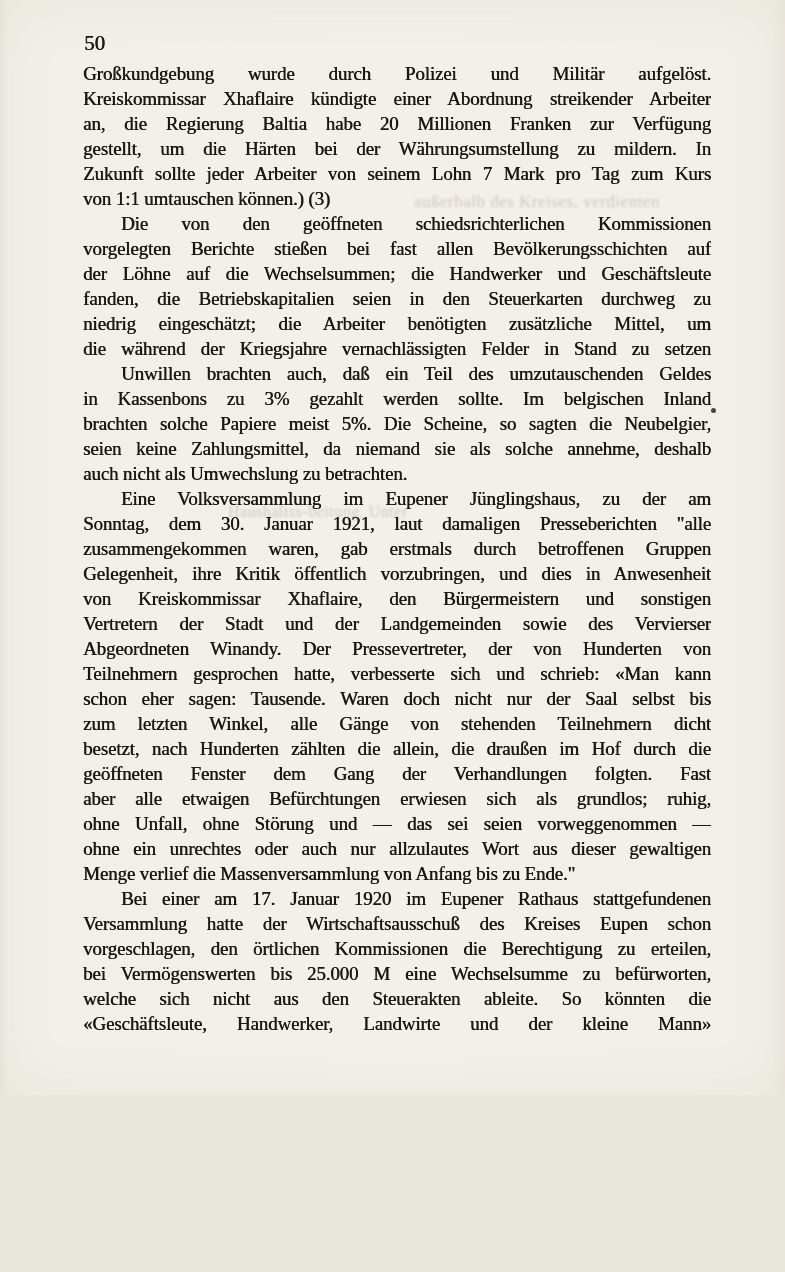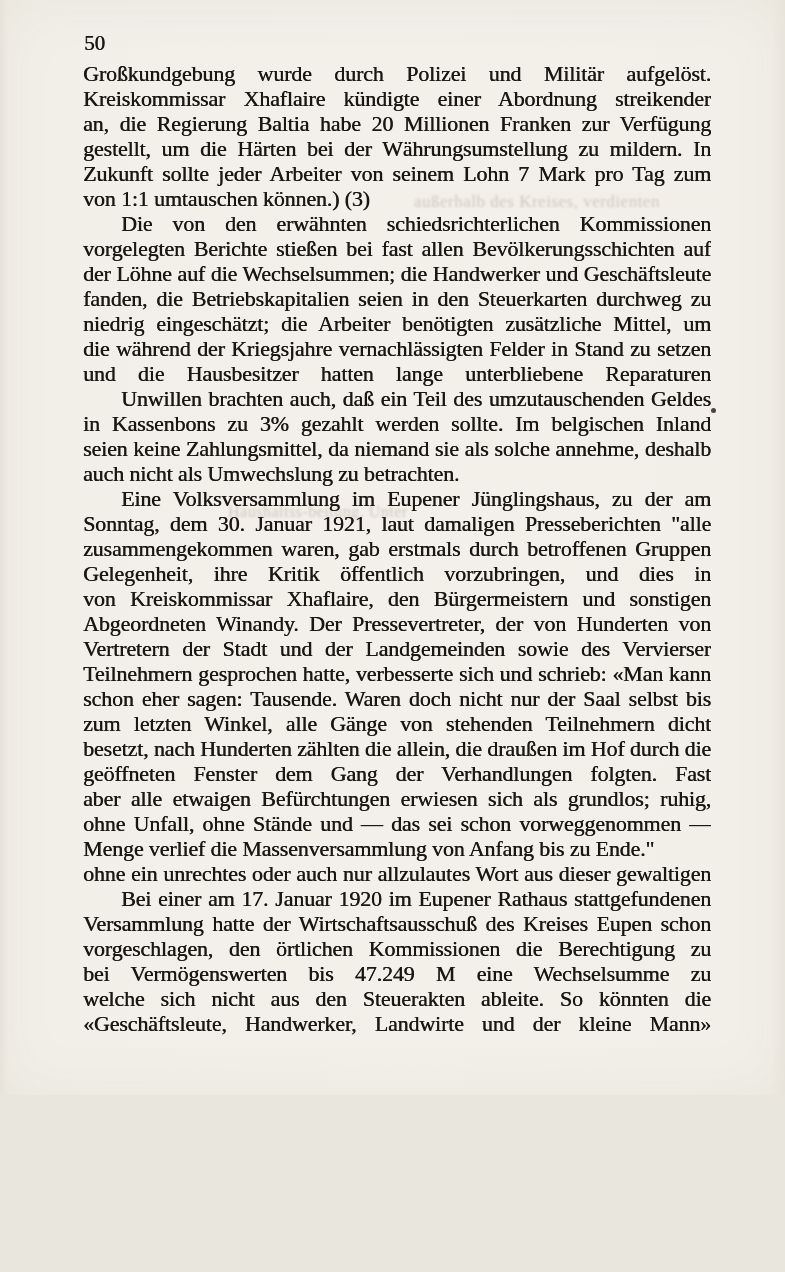--- a/index.html
+++ b/index.html
@@ -28,21 +28,21 @@
   }
   .text-block {
     position: absolute;
     left: 83px;
     top: 61px;
     width: 628px;
   }
   .line {
     height: 25px;
     line-height: 25px;
-    font-size: 22px;
+    font-size: 19px;
     letter-spacing: -0.15px;
     white-space: normal;
     overflow: hidden;
     text-align: justify;
     text-align-last: justify;
     text-shadow: 0.4px 0 0 currentColor;
   }
   .line.no-stretch {
     text-align-last: left;
   }
@@ -87,47 +87,47 @@
       <div class="speck" style="left: 213px; top: 1162px; width: 3px; height: 3px; background: rgb(207, 201, 186);"></div>
     </div>
 
   <div class="text-block" id="text-block">
       <div class="line">Großkundgebung wurde durch Polizei und Militär aufgelöst.</div>
       <div class="line">Kreiskommissar Xhaflaire kündigte einer Abordnung streikender Arbeiter</div>
       <div class="line">an, die Regierung Baltia habe 20 Millionen Franken zur Verfügung</div>
       <div class="line">gestellt, um die Härten bei der Währungsumstellung zu mildern. In</div>
       <div class="line">Zukunft sollte jeder Arbeiter von seinem Lohn 7 Mark pro Tag zum Kurs</div>
       <div class="line no-stretch">von 1:1 umtauschen können.) (3)</div>
-      <div class="line indent">Die von den erwähnten schiedsrichterlichen Kommissionen</div>
+      <div class="line indent">Die von den geöffneten schiedsrichterlichen Kommissionen</div>
       <div class="line">vorgelegten Berichte stießen bei fast allen Bevölkerungsschichten auf</div>
       <div class="line">der Löhne auf die Wechselsummen; die Handwerker und Geschäftsleute</div>
       <div class="line">fanden, die Betriebskapitalien seien in den Steuerkarten durchweg zu</div>
       <div class="line">niedrig eingeschätzt; die Arbeiter benötigten zusätzliche Mittel, um</div>
       <div class="line">die während der Kriegsjahre vernachlässigten Felder in Stand zu setzen</div>
-      <div class="line no-stretch">und die Hausbesitzer hatten lange unterbliebene Reparaturen auszuführen.</div>
       <div class="line indent">Unwillen brachten auch, daß ein Teil des umzutauschenden Geldes</div>
       <div class="line">in Kassenbons zu 3% gezahlt werden sollte. Im belgischen Inland</div>
+      <div class="line">brachten solche Papiere meist 5%. Die Scheine, so sagten die Neubelgier,</div>
       <div class="line">seien keine Zahlungsmittel, da niemand sie als solche annehme, deshalb</div>
       <div class="line no-stretch">auch nicht als Umwechslung zu betrachten.</div>
       <div class="line indent">Eine Volksversammlung im Eupener Jünglingshaus, zu der am</div>
       <div class="line">Sonntag, dem 30. Januar 1921, laut damaligen Presseberichten "alle</div>
       <div class="line">zusammengekommen waren, gab erstmals durch betroffenen Gruppen</div>
       <div class="line">Gelegenheit, ihre Kritik öffentlich vorzubringen, und dies in Anwesenheit</div>
       <div class="line">von Kreiskommissar Xhaflaire, den Bürgermeistern und sonstigen</div>
+      <div class="line">Vertretern der Stadt und der Landgemeinden sowie des Vervierser</div>
       <div class="line">Abgeordneten Winandy. Der Pressevertreter, der von Hunderten von</div>
-      <div class="line">Vertretern der Stadt und der Landgemeinden sowie des Vervierser</div>
       <div class="line">Teilnehmern gesprochen hatte, verbesserte sich und schrieb: «Man kann</div>
       <div class="line">schon eher sagen: Tausende. Waren doch nicht nur der Saal selbst bis</div>
       <div class="line">zum letzten Winkel, alle Gänge von stehenden Teilnehmern dicht</div>
       <div class="line">besetzt, nach Hunderten zählten die allein, die draußen im Hof durch die</div>
       <div class="line">geöffneten Fenster dem Gang der Verhandlungen folgten. Fast</div>
       <div class="line">aber alle etwaigen Befürchtungen erwiesen sich als grundlos; ruhig,</div>
-      <div class="line">ohne Unfall, ohne Stände und — das sei schon vorweggenommen —</div>
+      <div class="line">ohne Unfall, ohne Störung und — das sei seien vorweggenommen —</div>
+      <div class="line">ohne ein unrechtes oder auch nur allzulautes Wort aus dieser gewaltigen</div>
       <div class="line no-stretch">Menge verlief die Massenversammlung von Anfang bis zu Ende."</div>
-      <div class="line">ohne ein unrechtes oder auch nur allzulautes Wort aus dieser gewaltigen</div>
       <div class="line indent">Bei einer am 17. Januar 1920 im Eupener Rathaus stattgefundenen</div>
       <div class="line">Versammlung hatte der Wirtschaftsausschuß des Kreises Eupen schon</div>
       <div class="line">vorgeschlagen, den örtlichen Kommissionen die Berechtigung zu erteilen,</div>
-      <div class="line">bei Vermögenswerten bis 47.249 M eine Wechselsumme zu befürworten,</div>
+      <div class="line">bei Vermögenswerten bis 25.000 M eine Wechselsumme zu befürworten,</div>
       <div class="line">welche sich nicht aus den Steuerakten ableite. So könnten die</div>
       <div class="line">«Geschäftsleute, Handwerker, Landwirte und der kleine Mann»</div>
     </div>
 </div>
 
 </body></html>

